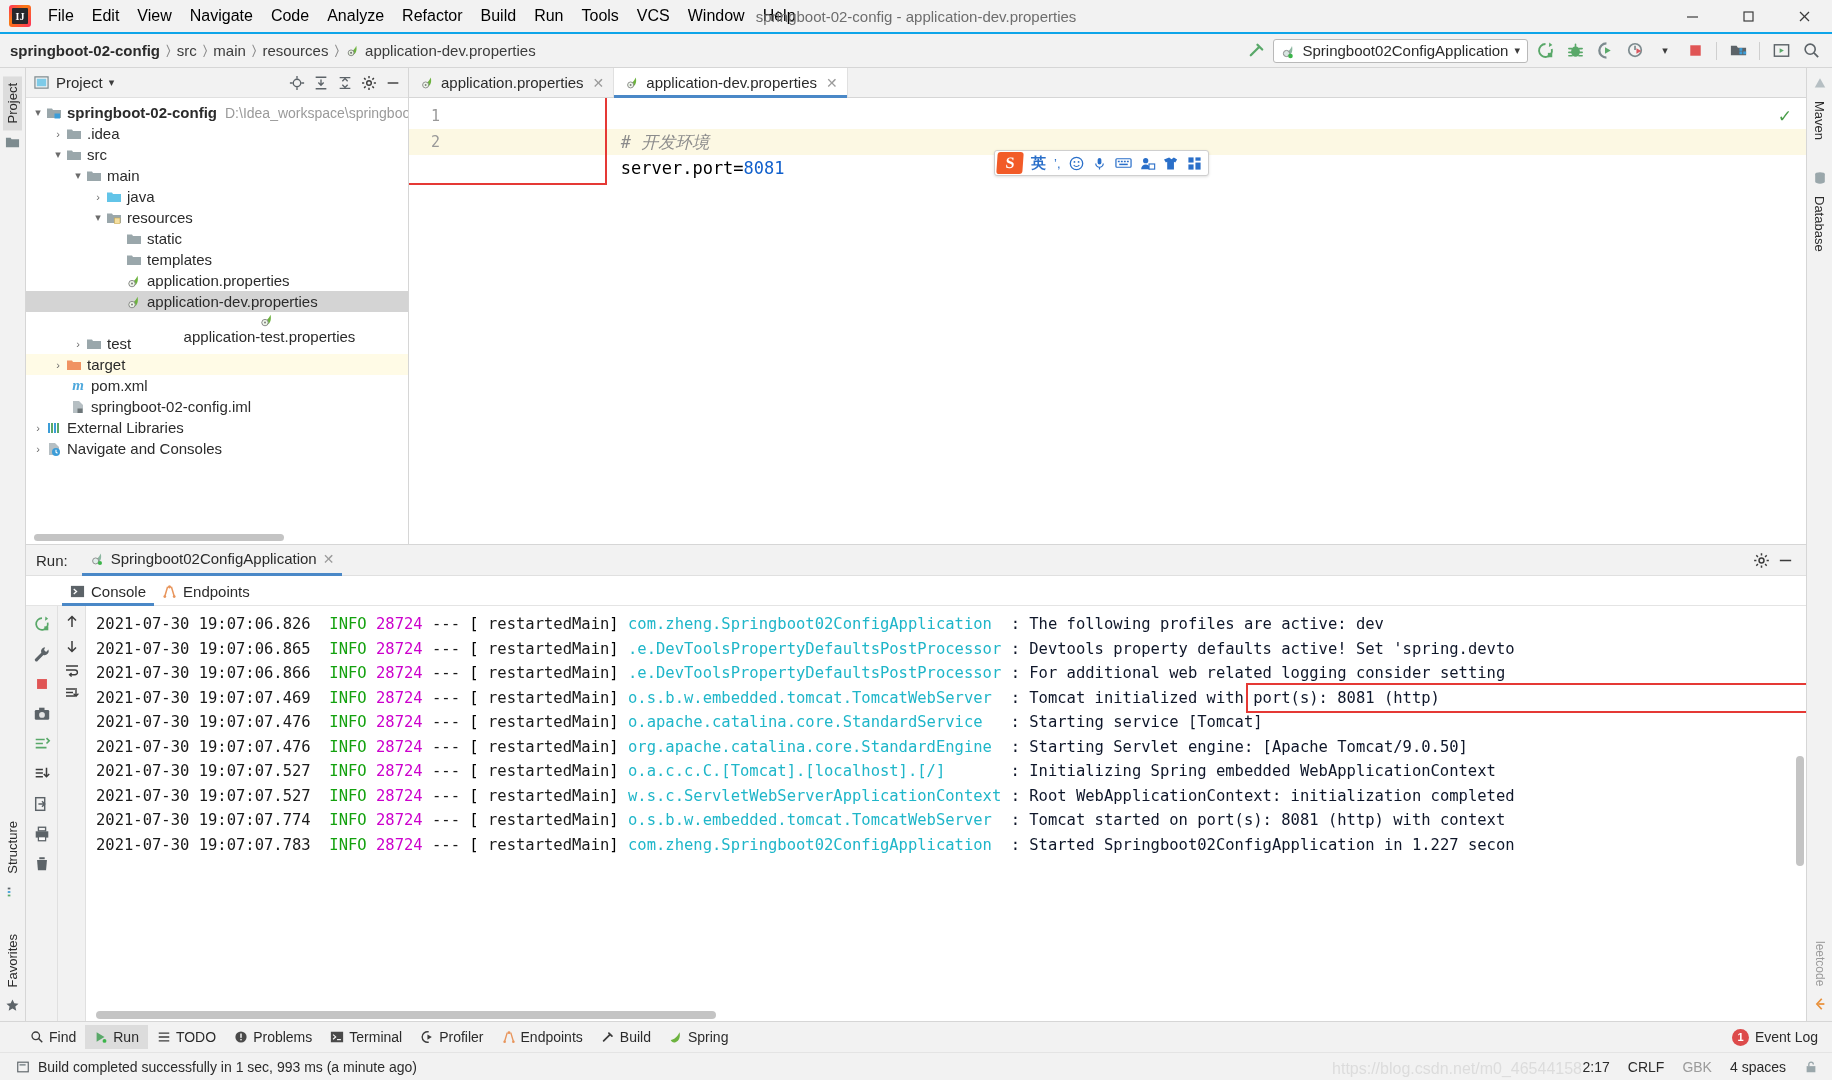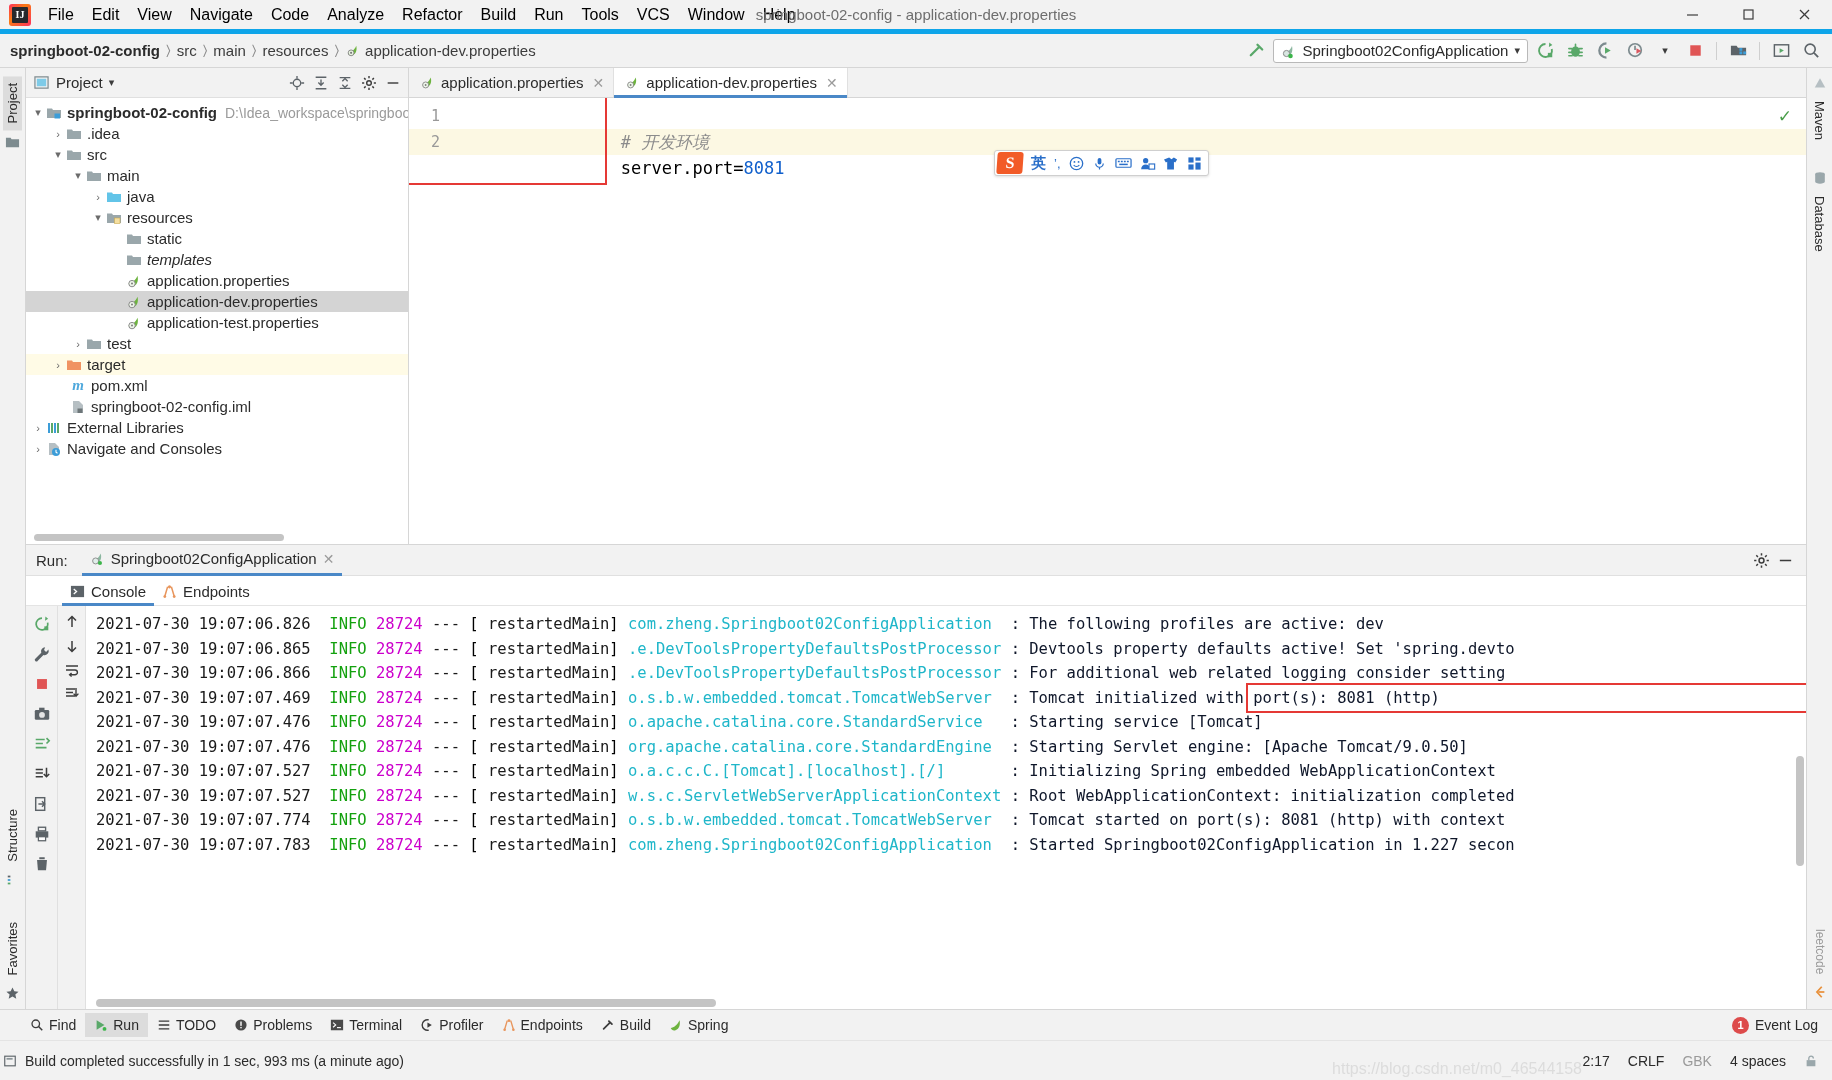--- a/index.html
+++ b/index.html
@@ -8,21 +8,21 @@
     font-family: "Liberation Sans", sans-serif;
     background: #f2f2f2;
     overflow: hidden;
     -webkit-font-smoothing: antialiased;
   }
   .app { width:1832px; height:1080px; position:relative; display:flex; flex-direction:column; background:#f2f2f2; }
 
   
   .titlebar {
     height:34px; display:flex; align-items:center; background:#f2f2f2;
-    border-bottom:5px solid #0ea5e9; position:relative; flex:none;
+    border-bottom:2px solid #0ea5e9; position:relative; flex:none;
   }
   .ij-logo { width:22px; height:22px; margin:0 8px 0 9px; flex:none; position:relative; }
   .ij-logo .sq { position:absolute; inset:0; border-radius:3px;
     background: linear-gradient(135deg,#fe315d 0%,#f97a12 40%,#fe315d 100%); }
   .ij-logo .sq2 { position:absolute; left:3px; top:3px; right:3px; bottom:3px; background:#27282c; border-radius:1px;}
   .ij-logo .txt { position:absolute; left:0; top:0; width:100%; height:100%;
      color:#fff; font-size:10px; font-weight:bold; display:flex; align-items:center; justify-content:center;
      font-family:"Liberation Serif", serif; z-index:3;}
   .menubar { display:flex; align-items:center; }
   .menu-item {
@@ -166,21 +166,21 @@
   .statusbar1 {
     height:31px; display:flex; align-items:center; background:#f2f2f2; border-top:1px solid #d6d6d6;
     flex:none; padding-left:21px;
   }
   .sb-item { display:flex; align-items:center; gap:5px; font-size:14px; color:#2b2b2b; padding:4px 9px; }
   .sb-item.sel { background:#dcdcdc; }
   .sb-right { margin-left:auto; display:flex; align-items:center; gap:6px; padding-right:14px; }
   .badge-red { width:17px; height:17px; border-radius:50%; background:#dd4b4b; color:#fff; font-size:11px;
     display:flex; align-items:center; justify-content:center; font-weight:bold;}
   .statusbar2 {
-    height:40px; display:flex; align-items:center; background:#f2f2f2; flex:none; padding-left:3px;
+    height:28px; display:flex; align-items:center; background:#f2f2f2; flex:none; padding-left:16px;
     border-top:1px solid #e4e4e4; position:relative;
   }
   .sb2-text { font-size:14px; color:#2b2b2b; margin-left:8px;}
   .sb2-right { margin-left:auto; display:flex; align-items:center; gap:18px; padding-right:14px; font-size:14px; color:#2b2b2b;}
   .sb2-right .grey { color:#9a9a9a; }
   .wm2 { position:absolute; right:250px; bottom:2px; font-size:16px; color:#dcdcdc; }
   svg { display:block; }
 </style>
 </head>
 <body>
@@ -467,21 +467,21 @@
 
             <div class="trow" style="padding-left:100px;">
               <span class="ficon">
                 <svg width="16" height="16" viewBox="0 0 16 16">
                     <path d="M1 3.5h5l1 1.5h8V13H1z" fill="#9aa7ab"></path>
                   </svg>
               </span>
               <span class="tlabel">static</span>
             </div>
 
-            <div class="trow" style="padding-left:100px;font-style:italic;">
+            <div class="trow" style="padding-left:100px;">
               <span class="ficon">
                 <svg width="16" height="16" viewBox="0 0 16 16">
                     <path d="M1 3.5h5l1 1.5h8V13H1z" fill="#9aa7ab"></path>
                   </svg>
               </span>
               <span class="tlabel">templates</span>
             </div>
 
             <div class="trow" style="padding-left:100px;">
               <span class="ficon">
@@ -498,21 +498,21 @@
               <span class="ficon">
                 <svg width="16" height="16" viewBox="0 0 16 16">
                     <path d="M2.5 10.5c3-1 7-2.8 9-7.8 1 4 .2 9-3.8 10.2-2 .6-4.2 0-5.2-2.4z" fill="#6db33f"></path>
                     <circle cx="6" cy="10.6" r="3.2" fill="#eef6ea" stroke="#8b8b8b" stroke-width="1"></circle>
                     <circle cx="6" cy="10.6" r="1" fill="#7d7d7d"></circle>
                   </svg>
               </span>
               <span class="tlabel">application-dev.properties</span>
             </div>
 
-            <div class="trow" style="padding-left:100px;">
+            <div class="trow" style="padding-left:100px;flex-direction:column;">
               <span class="ficon">
                 <svg width="16" height="16" viewBox="0 0 16 16">
                     <path d="M2.5 10.5c3-1 7-2.8 9-7.8 1 4 .2 9-3.8 10.2-2 .6-4.2 0-5.2-2.4z" fill="#6db33f"></path>
                     <circle cx="6" cy="10.6" r="3.2" fill="#eef6ea" stroke="#8b8b8b" stroke-width="1"></circle>
                     <circle cx="6" cy="10.6" r="1" fill="#7d7d7d"></circle>
                   </svg>
               </span>
               <span class="tlabel">application-test.properties</span>
             </div>
 

